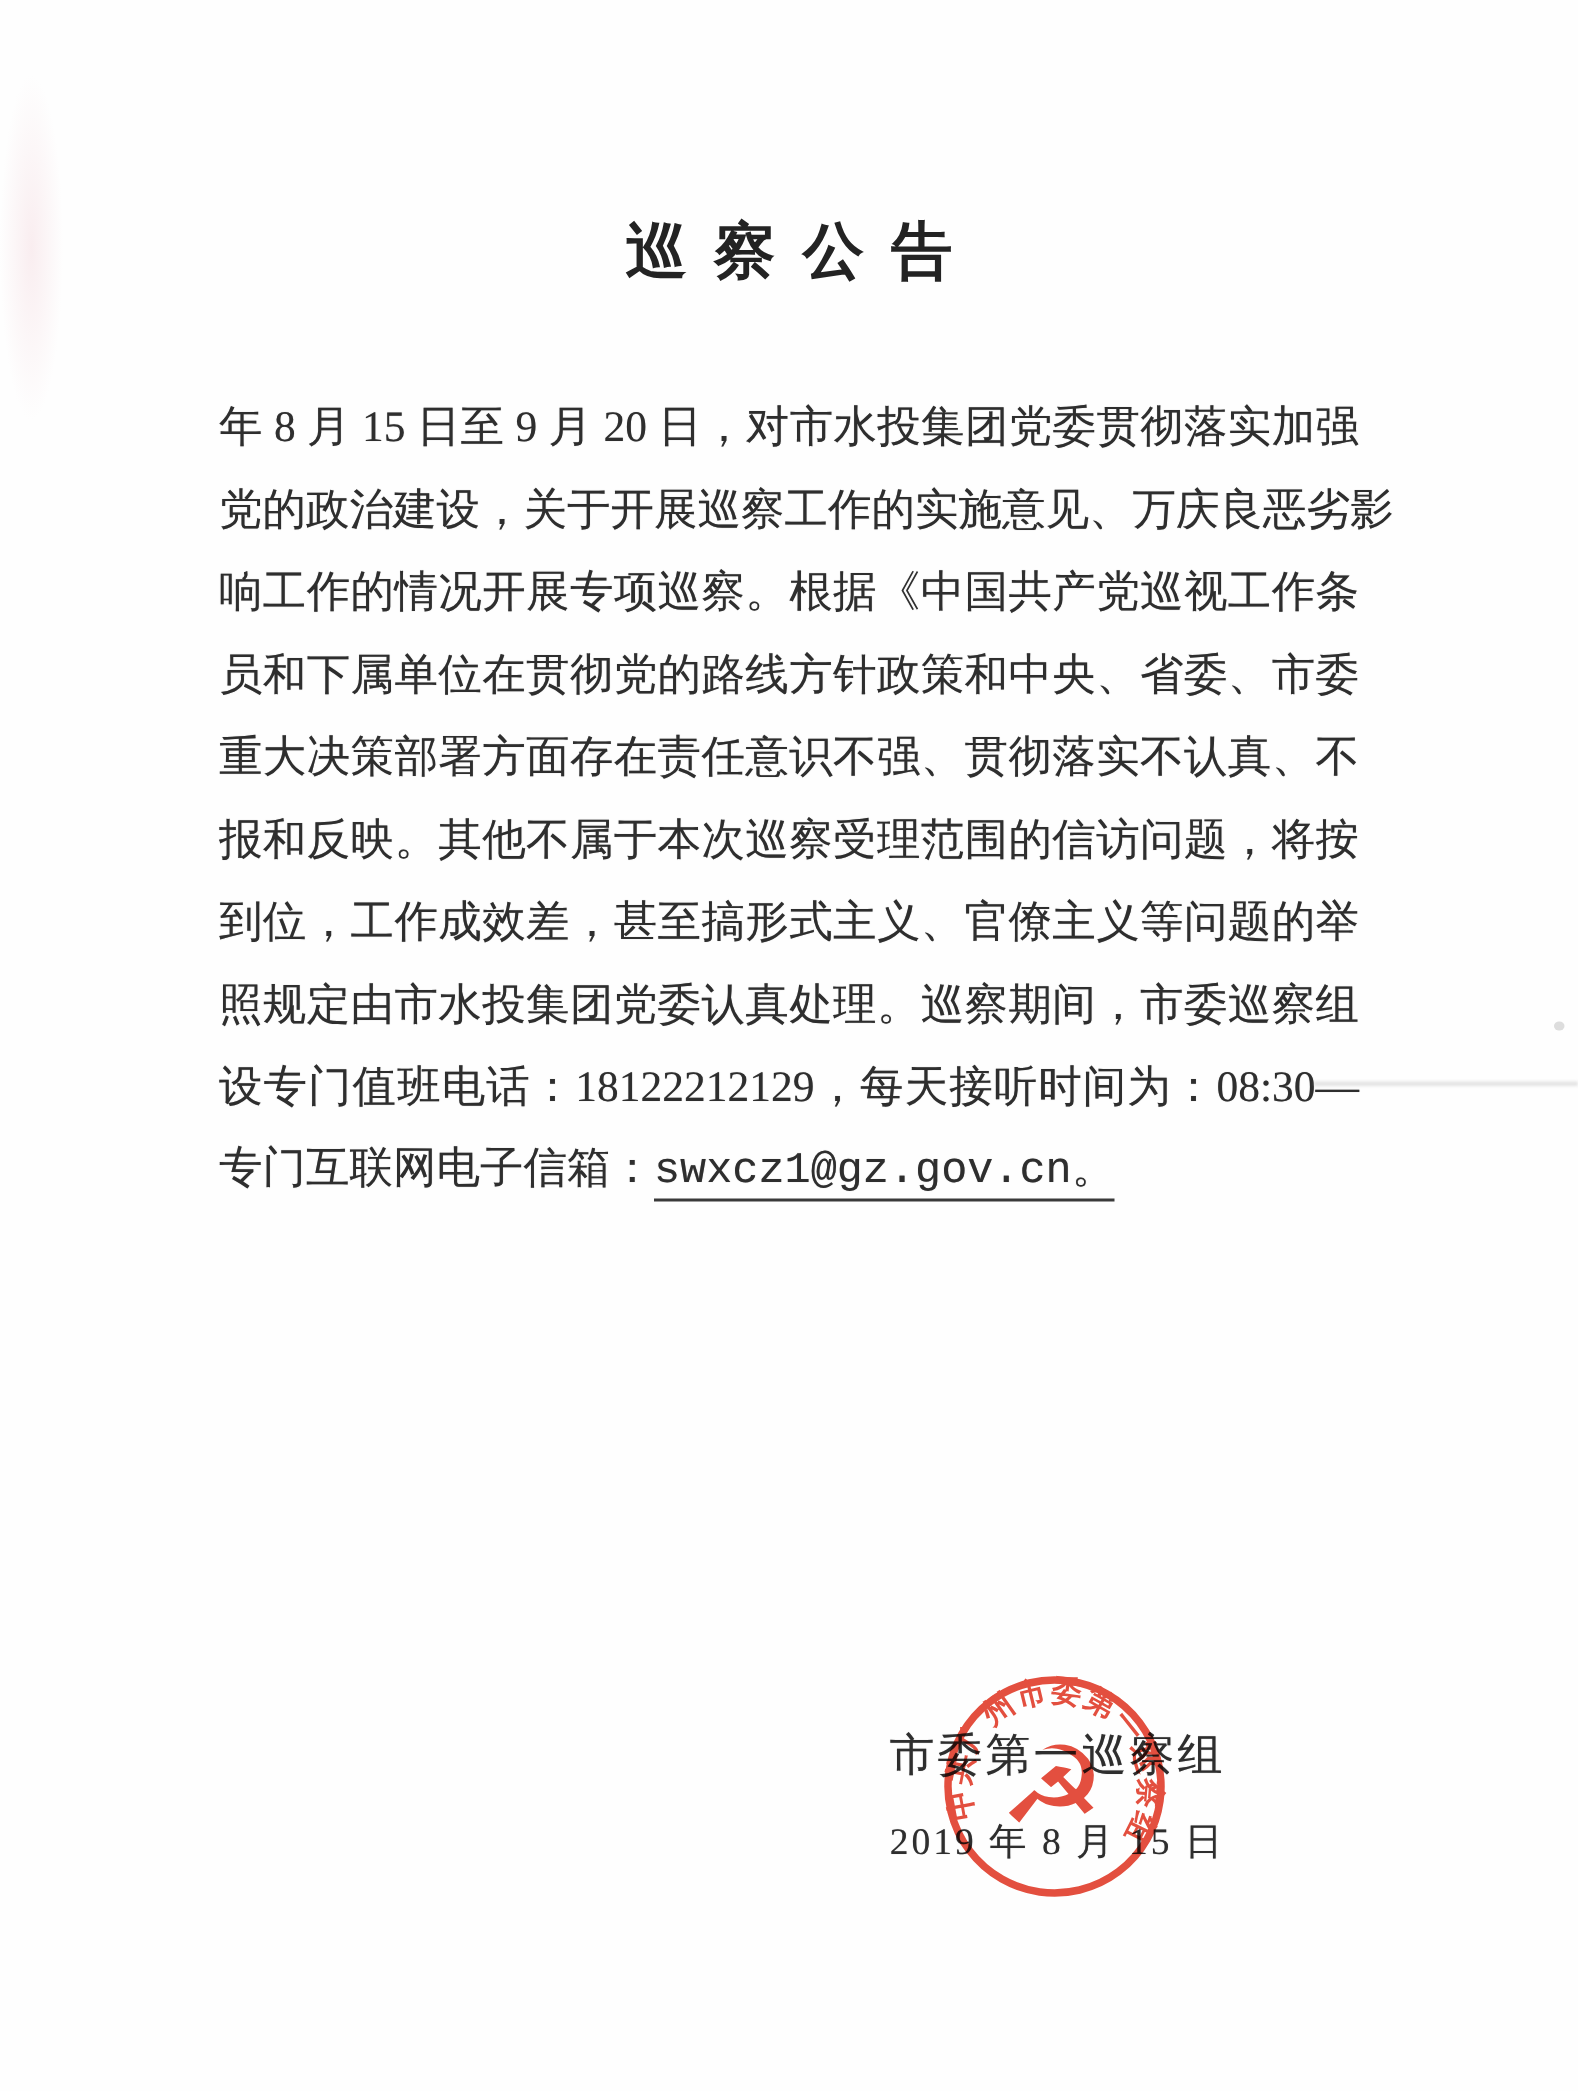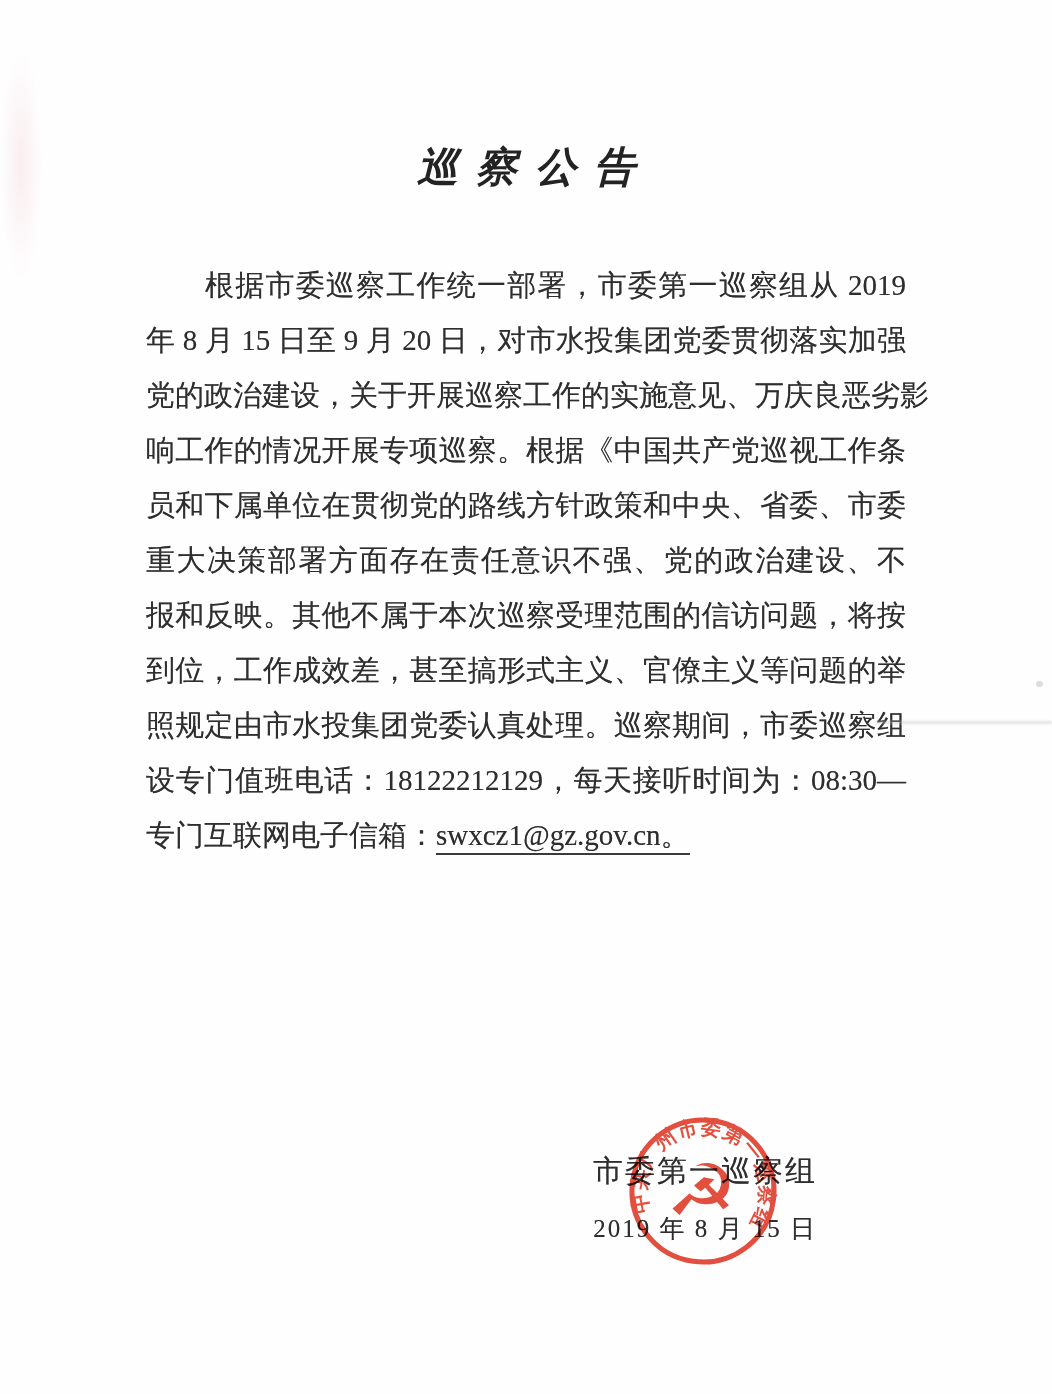--- a/index.html
+++ b/index.html
@@ -30,21 +30,20 @@
     left: 0;
     width: 100%;
     height: 50px;
     line-height: 50px;
     text-align: center;
     font-size: 41px;
     font-weight: 700;
     letter-spacing: 18px;
     text-indent: 18px;
     color: #232323;
-    font-style: italic;
   }
   .body-text {
     position: absolute;
     top: 258px;
     left: 146px;
     width: 760px;
     font-size: 29px;
     color: #2e2e2e;
     text-shadow: 0 0 0.5px rgba(60,60,60,0.55);
   }
@@ -54,20 +53,21 @@
     white-space: nowrap;
     text-align: justify;
     text-align-last: justify;
   }
   .line.first {
     text-indent: 59px;
   }
   .line.last {
     text-align: left;
     text-align-last: left;
+    font-family: Liberation Mono, monospace;
   }
   .underlined {
     border-bottom: 2px solid #3a3a3a;
     padding-bottom: 2px;
   }
   .signature, .sign-date {
     position: absolute;
     left: 540px;
     width: 330px;
     text-align: center;
@@ -112,26 +112,25 @@
 </head>
 <body>
 
 <div class="page">
 
   <div class="edge-tint"></div>
 
   <div class="doc-title">巡察公告</div>
 
   <div class="body-text">
-    <div class="line first">根据市委巡察工作统一部署，市委第一巡察组从 2019</div>
     <div class="line">年 8 月 15 日至 9 月 20 日，对市水投集团党委贯彻落实加强</div>
     <div class="line">党的政治建设，关于开展巡察工作的实施意见、万庆良恶劣影</div>
     <div class="line">响工作的情况开展专项巡察。根据《中国共产党巡视工作条</div>
     <div class="line">员和下属单位在贯彻党的路线方针政策和中央、省委、市委</div>
-    <div class="line">重大决策部署方面存在责任意识不强、党的政治建设、不</div>
+    <div class="line">重大决策部署方面存在责任意识不强、贯彻落实不认真、不</div>
     <div class="line">报和反映。其他不属于本次巡察受理范围的信访问题，将按</div>
     <div class="line">到位，工作成效差，甚至搞形式主义、官僚主义等问题的举</div>
     <div class="line">照规定由市水投集团党委认真处理。巡察期间，市委巡察组</div>
     <div class="line">设专门值班电话：18122212129，每天接听时间为：08:30—</div>
     <div class="line last">
       <span>专门互联网电子信箱：</span><span class="underlined"><span>swxcz1@gz.gov.cn</span><span>。</span></span>
     </div>
   </div>
 
   <div class="signature">市委第一巡察组</div>

